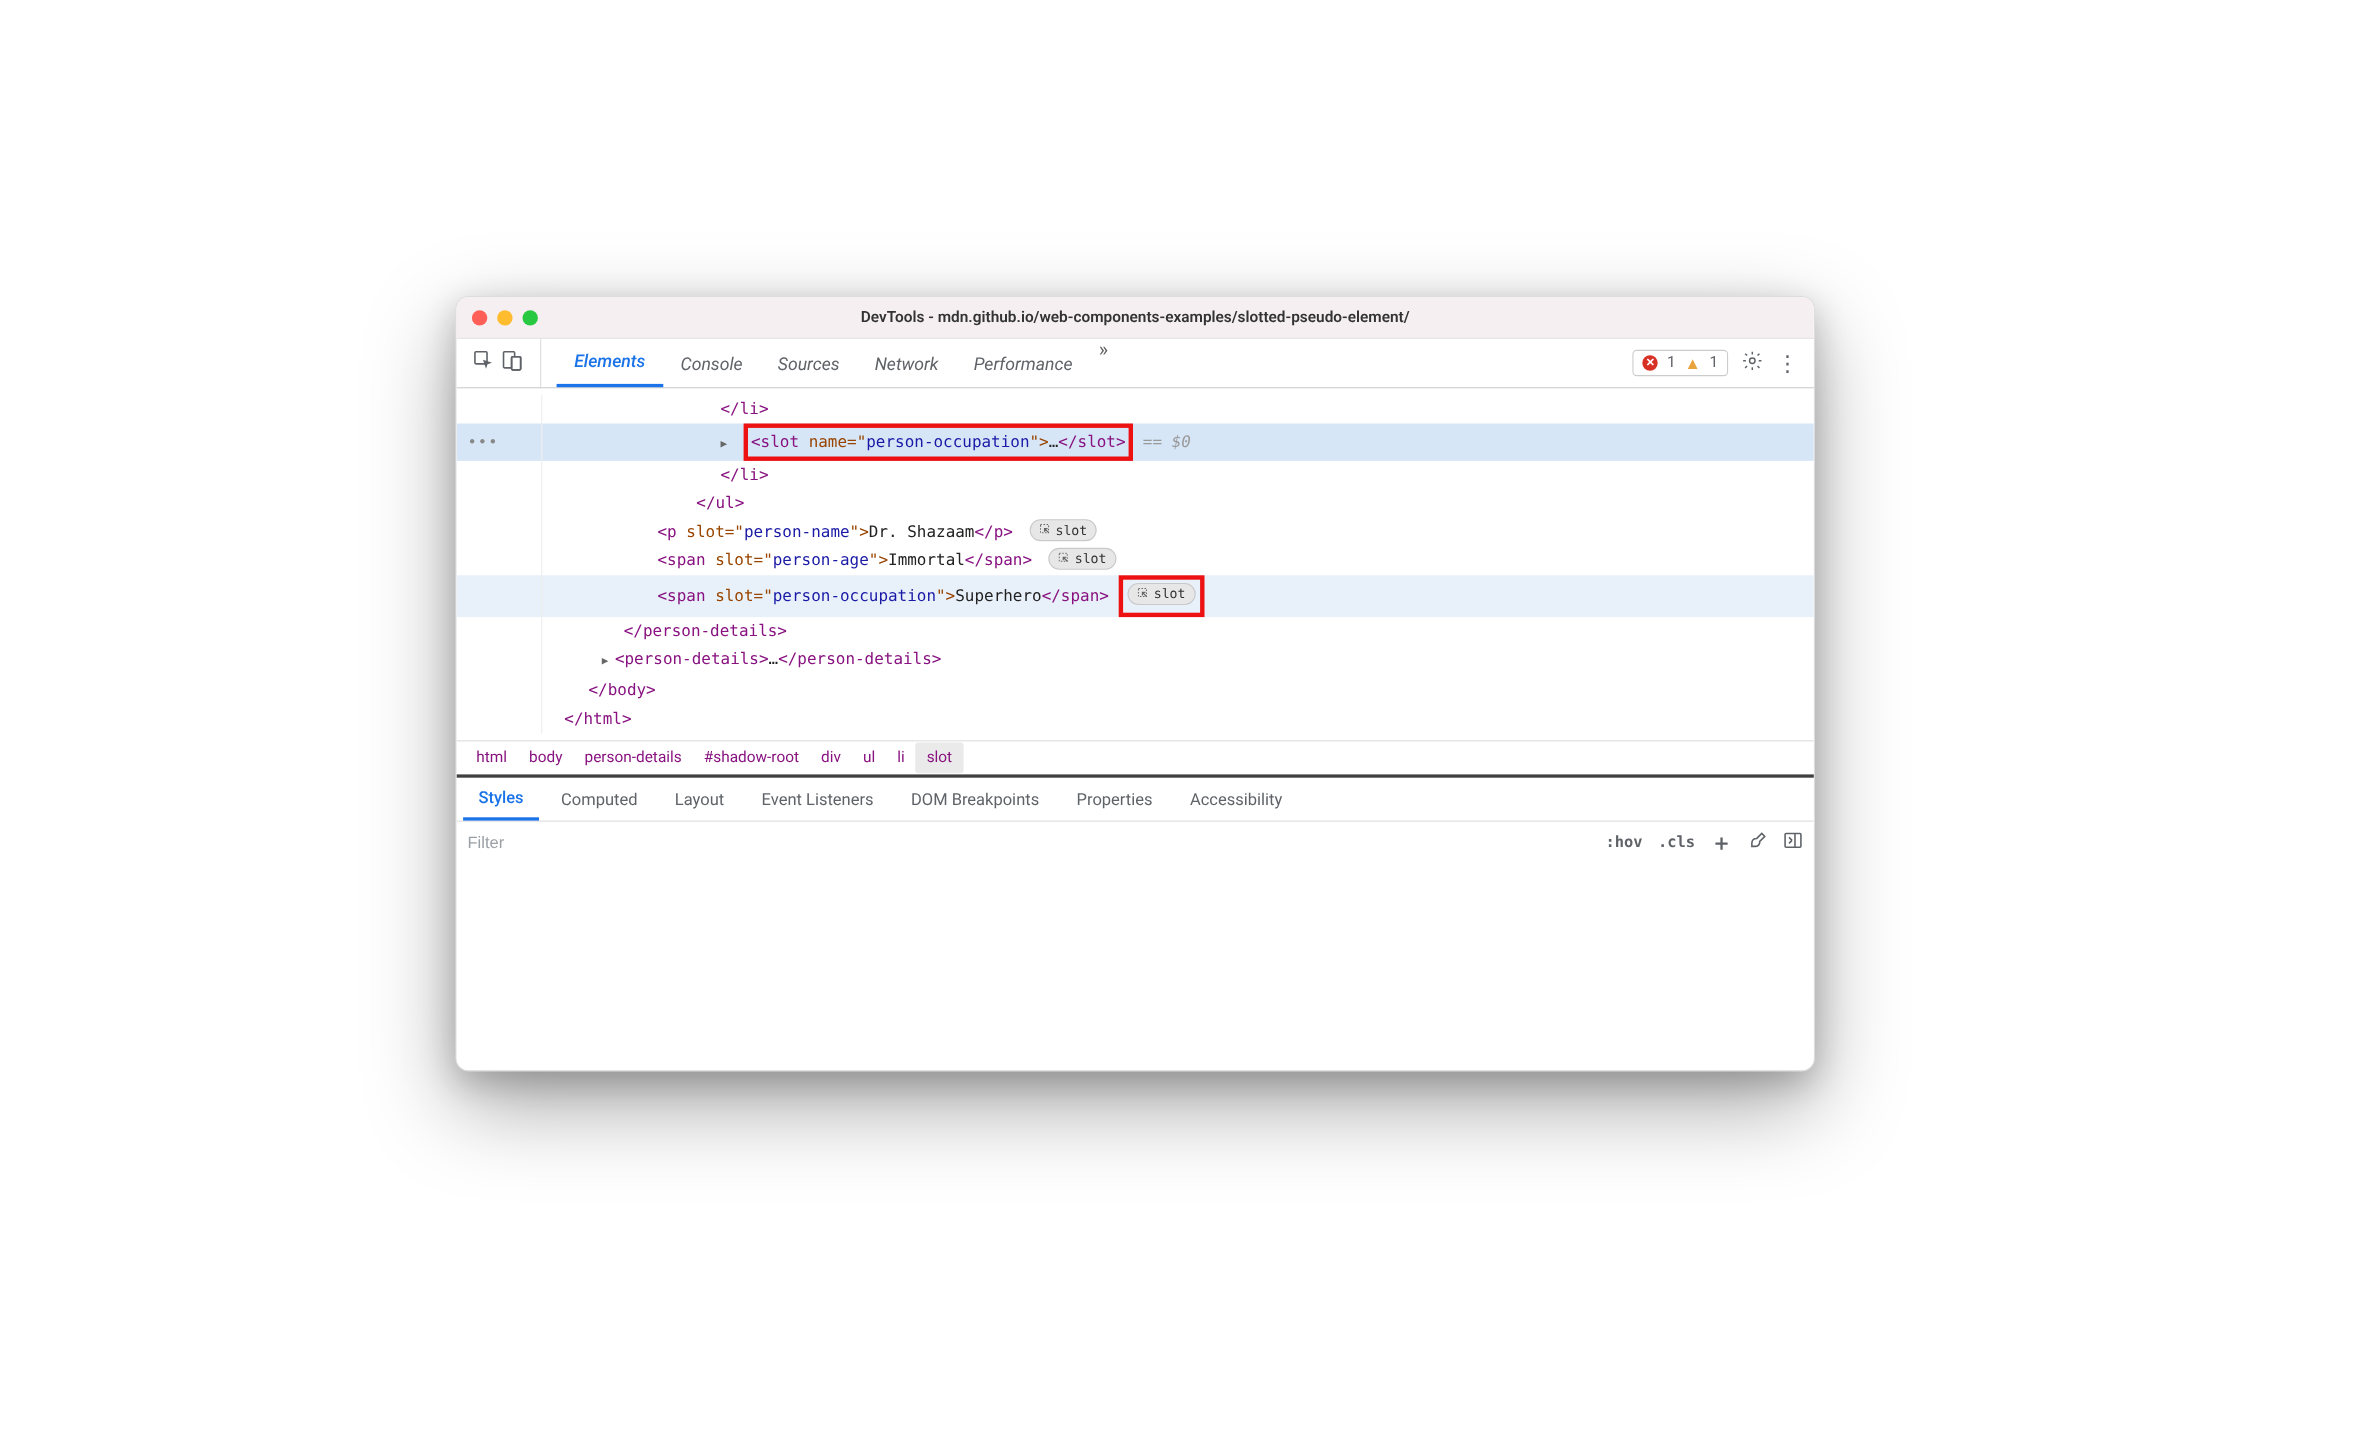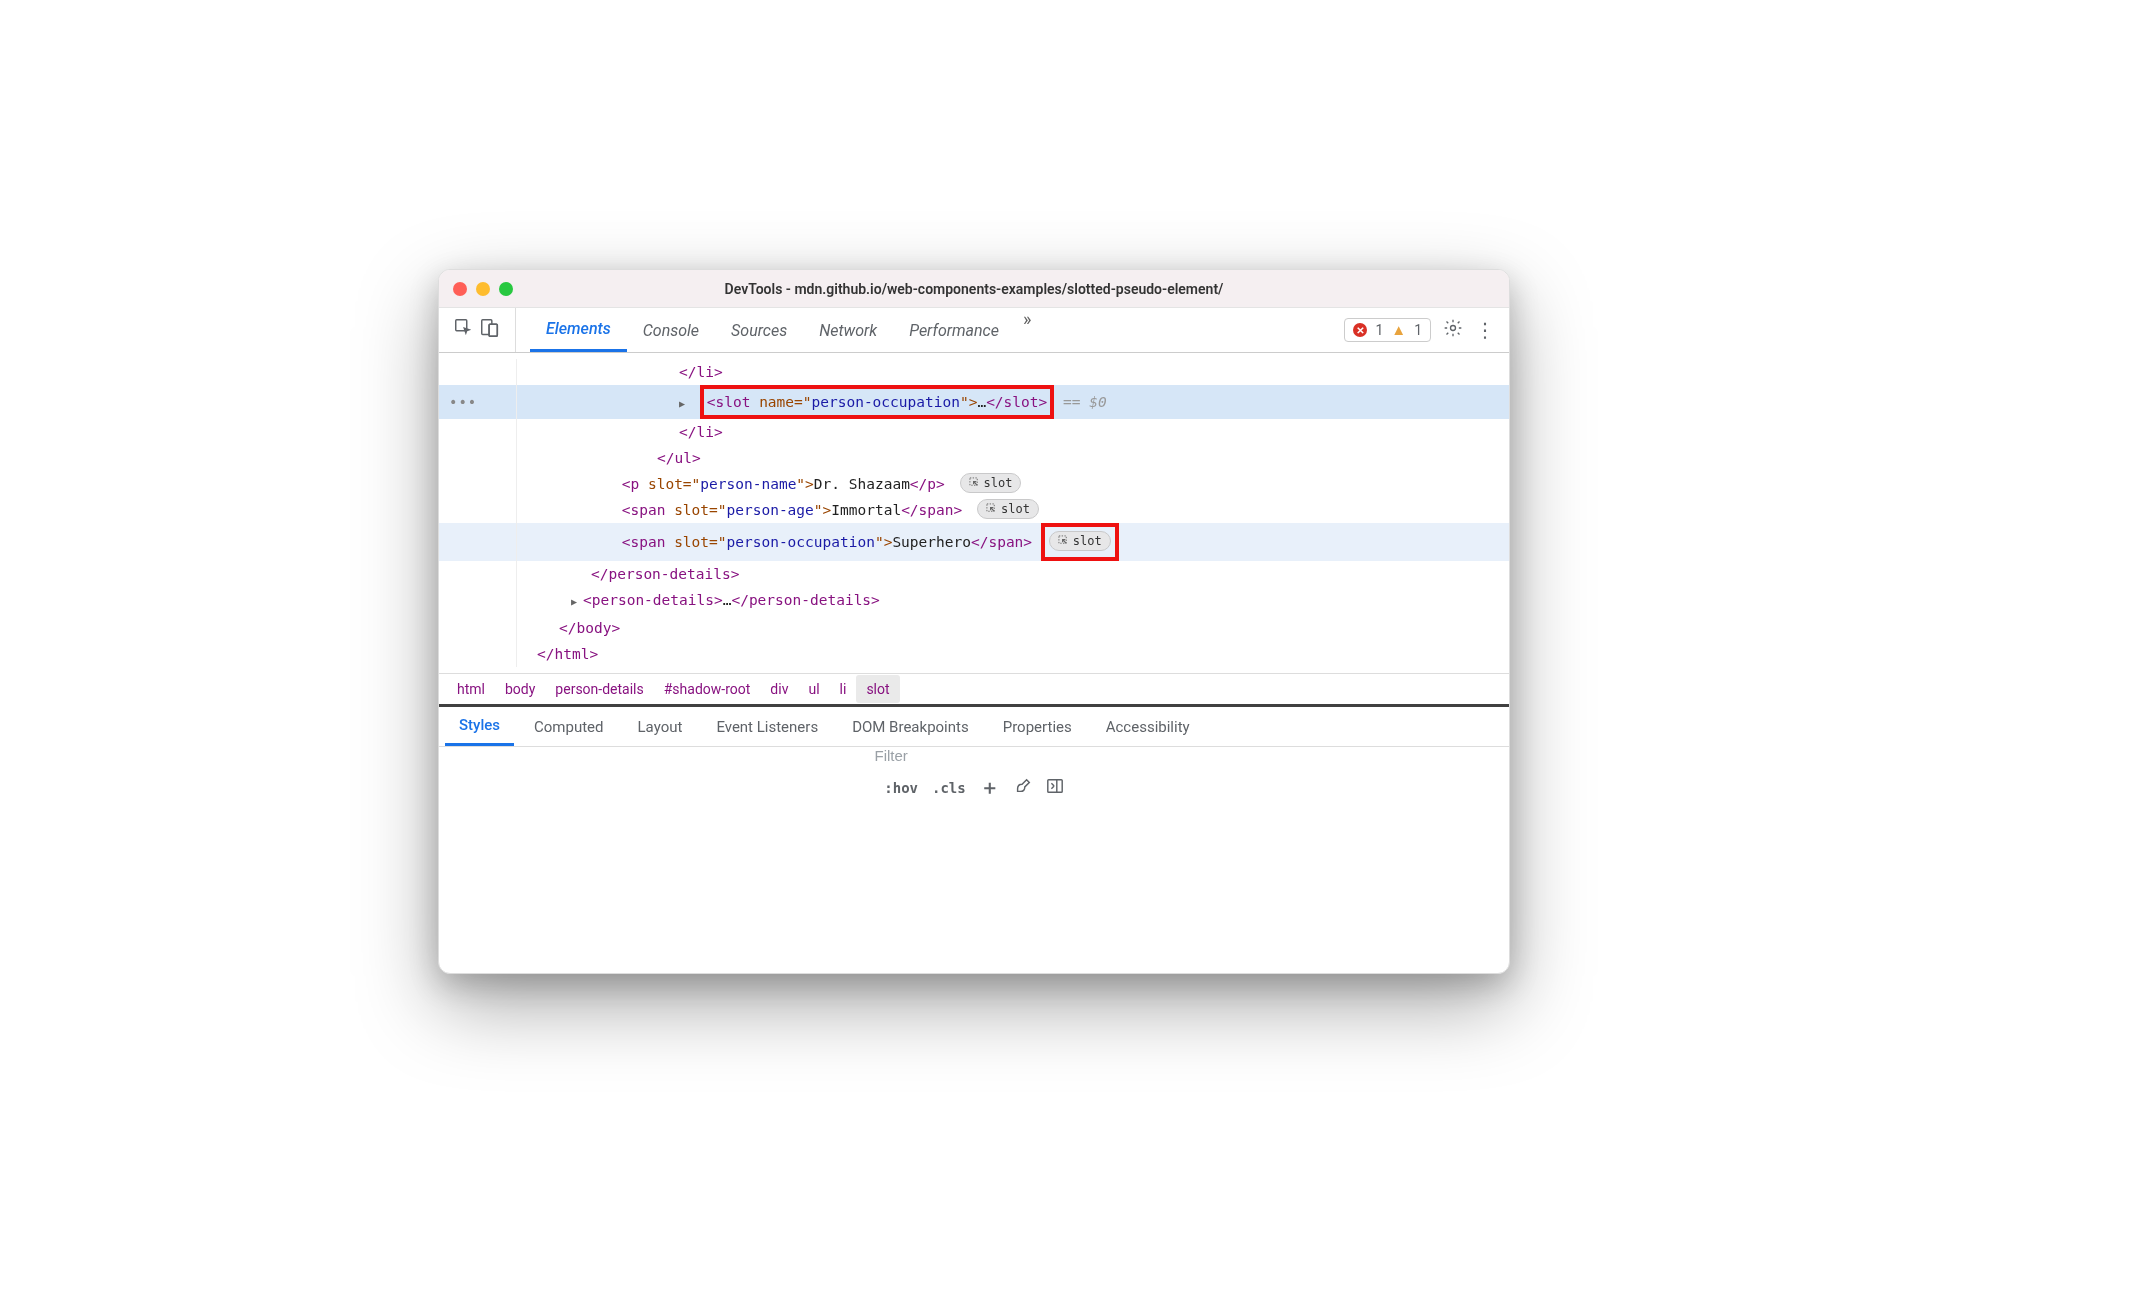--- a/index.html
+++ b/index.html
@@ -14,28 +14,27 @@
   }
   .port {
     width: 1480px;
     height: 864px;
     position: relative;
   }
   .window {
     position: absolute;
     left: 78px;
     top: 48px;
-    width: 1072px;
+    width: 1236px;
     height: 705px;
     background: #fff;
     border-radius: 12px;
     box-shadow: 0 30px 80px rgba(0,0,0,0.35), 0 10px 30px rgba(0,0,0,0.2);
     overflow: hidden;
     border: 1px solid #ddd;
-    margin-left: 24px;
   }
   
   .titlebar {
     height: 38px;
     background: #f5eff1;
     display: flex;
     align-items: center;
     padding: 0 14px;
     border-bottom: 1px solid #e4e4e4;
     position: relative;
@@ -183,21 +182,20 @@
   .subtab { padding: 0 14px; display:flex; align-items:center; cursor:pointer;}
   .subtab.active { color:#1a73e8; border-bottom: 3px solid #1a73e8; font-weight:500;}
 
   
   .filterbar {
     display:flex;
     align-items:center;
     height: 38px;
     padding: 0 10px;
     gap: 10px;
-    flex-direction: column;
   }
   .filterbar input {
     flex:1;
     border:none;
     outline:none;
     font-size: 15px;
     color:#333;
     background:transparent;
   }
   .filterbar input::placeholder { color:#9aa0a6; }

